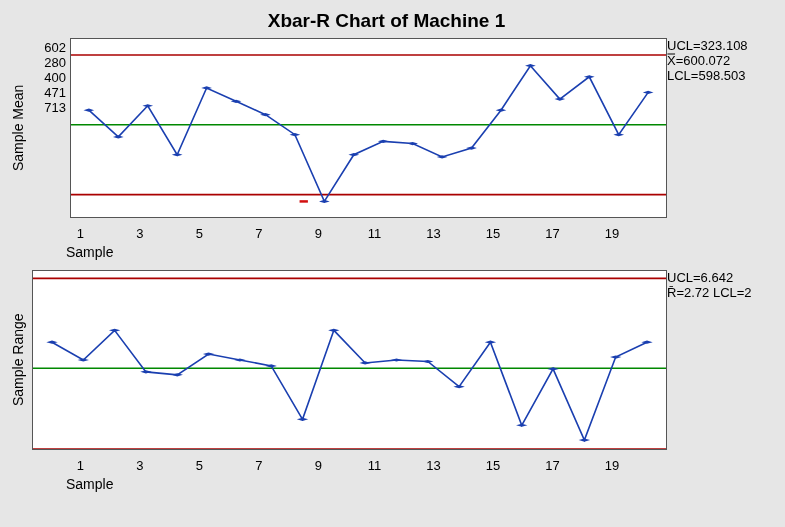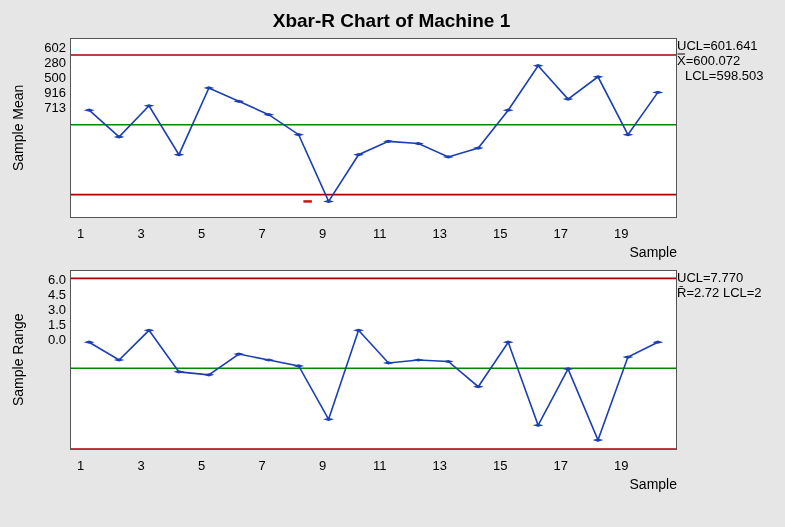--- a/index.html
+++ b/index.html
@@ -11,21 +11,21 @@
     font-family: Arial, Helvetica, sans-serif;
     font-size: 13px;
     color: #000;
     overflow: hidden;
   }
   .chart-frame {
     position: relative;
     width: 785px;
     height: 527px;
     box-sizing: border-box;
-    padding: 8px 12px 14px 10px;
+    padding: 8px 22px 14px 10px;
   }
   .title {
     text-align: center;
     font-weight: bold;
     font-size: 19px;
     margin: 2px 0 6px 0;
   }
   .panel-wrap {
     position: relative;
     display: flex;
@@ -68,21 +68,21 @@
     font-size: 13px;
     padding: 2px 0 0 0;
   }
   .xtick {
     width: 0;
     display: flex;
     justify-content: center;
   }
   .xtick span { display:inline-block; transform: translateX(-50%); }
   .xlabel {
-    text-align: right;
+    text-align: left;
     margin-left: 56px;
     margin-right: 96px;
     font-size: 14px;
     margin-top: 2px;
     margin-bottom: 10px;
   }
   svg.plot-svg {
     position: absolute;
     inset: 0;
     width: 100%;
@@ -99,22 +99,22 @@
 
 <div class="chart-frame">
 
   <div class="title">Xbar-R Chart of Machine 1</div>
 
   <div class="panel-wrap" style="height:180px;">
     <div class="ylabel">Sample Mean</div>
     <div class="yticks" id="xbar-yticks">
         <span>602</span>
         <span>280</span>
-        <span>500</span>
-        <span>916</span>
+        <span>400</span>
+        <span>471</span>
         <span>713</span>
       </div>
     <div class="plot" id="xbar-plot">
       <svg class="plot-svg" id="xbar-svg" viewBox="0 0 1000 1000" preserveAspectRatio="none">
           <line class="line-ucl" x1="0" x2="1000" y1="89.75000000000932" y2="89.75000000000932" vector-effect="non-scaling-stroke"></line>
           <line class="line-cl" x1="0" x2="1000" y1="481.9999999999993" y2="481.9999999999993" vector-effect="non-scaling-stroke"></line>
           <line class="line-lcl" x1="0" x2="1000" y1="874.2499999999893" y2="874.2499999999893" vector-effect="non-scaling-stroke"></line>
           <path class="series" d="M30,400.0000000000057 L79.47368421052632,550.0000000000114 L128.94736842105263,375 L178.42105263157893,650.0000000000057 L227.89473684210526,275.0000000000057 L277.36842105263156,349.9999999999943 L326.84210526315786,425.00000000001137 L376.3157894736842,537.4999999999943 L425.7894736842105,912.4999999999943 L475.2631578947368,650.0000000000057 L524.7368421052631,574.9999999999886 L574.2105263157895,587.5000000000057 L623.6842105263157,662.4999999999943 L673.1578947368421,612.5000000000114 L722.6315789473684,400.0000000000057 L772.1052631578948,150.00000000000568 L821.578947368421,337.5000000000057 L871.0526315789474,212.50000000000568 L920.5263157894736,537.4999999999943 L970,300.00000000001137 " vector-effect="non-scaling-stroke"></path>
           <polygon class="pt" points="30,391.0000000000057 39,400.0000000000057 30,409.0000000000057 21,400.0000000000057"></polygon>
           <polygon class="pt" points="79.47368421052632,541.0000000000114 88.47368421052632,550.0000000000114 79.47368421052632,559.0000000000114 70.47368421052632,550.0000000000114"></polygon>
@@ -133,23 +133,23 @@
           <polygon class="pt" points="722.6315789473684,391.0000000000057 731.6315789473684,400.0000000000057 722.6315789473684,409.0000000000057 713.6315789473684,400.0000000000057"></polygon>
           <polygon class="pt" points="772.1052631578948,141.00000000000568 781.1052631578948,150.00000000000568 772.1052631578948,159.00000000000568 763.1052631578948,150.00000000000568"></polygon>
           <polygon class="pt" points="821.578947368421,328.5000000000057 830.578947368421,337.5000000000057 821.578947368421,346.5000000000057 812.578947368421,337.5000000000057"></polygon>
           <polygon class="pt" points="871.0526315789474,203.50000000000568 880.0526315789474,212.50000000000568 871.0526315789474,221.50000000000568 862.0526315789474,212.50000000000568"></polygon>
           <polygon class="pt" points="920.5263157894736,528.4999999999943 929.5263157894736,537.4999999999943 920.5263157894736,546.4999999999943 911.5263157894736,537.4999999999943"></polygon>
           <polygon class="pt" points="970,291.00000000001137 979,300.00000000001137 970,309.00000000001137 961,300.00000000001137"></polygon>
           <rect class="pt-out" x="384.15789473684214" y="905.4999999999943" width="14" height="14"></rect>
         </svg>
     </div>
     <div class="ref-container">
-      <span id="xbar-ucl-lbl" style="top: 8.975%;">UCL=601.641</span>
+      <span id="xbar-ucl-lbl" style="top: 8.975%;">UCL=323.108</span>
       <span id="xbar-cl-lbl" style="top: 48.2%;">X̿=600.072</span>
-      <span id="xbar-lcl-lbl" style="top: 87.425%; margin-left: 8px;">LCL=598.503</span>
+      <span id="xbar-lcl-lbl" style="top: 87.425%;">LCL=598.503</span>
     </div>
   </div>
   <div class="xticks" id="xbar-xticks" style="position: relative; height: 16px;">
       <div class="xtick" style="position:absolute;left:3%">
         <span>1</span>
       </div>
       <div class="xtick" style="position:absolute;left:12.894736842105262%">
         <span>3</span>
       </div>
       <div class="xtick" style="position:absolute;left:22.789473684210524%">
@@ -174,27 +174,20 @@
         <span>17</span>
       </div>
       <div class="xtick" style="position:absolute;left:92.05263157894737%">
         <span>19</span>
       </div>
     </div>
   <div class="xlabel">Sample</div>
 
   <div class="panel-wrap" style="height:180px;">
     <div class="ylabel">Sample Range</div>
-    <div class="yticks" id="rng-yticks">
-        <span>6.0</span>
-        <span>4.5</span>
-        <span>3.0</span>
-        <span>1.5</span>
-        <span>0.0</span>
-      </div>
     <div class="plot" id="rng-plot">
       <svg class="plot-svg" id="rng-svg" viewBox="0 0 1000 1000" preserveAspectRatio="none">
           <line class="line-ucl" x1="0" x2="1000" y1="41.5" y2="41.5" vector-effect="non-scaling-stroke"></line>
           <line class="line-cl" x1="0" x2="1000" y1="546.6666666666666" y2="546.6666666666666" vector-effect="non-scaling-stroke"></line>
           <line class="line-lcl" x1="0" x2="1000" y1="1000" y2="1000" vector-effect="non-scaling-stroke"></line>
           <path class="series" d="M30,400 L79.47368421052632,500 L128.94736842105263,333.33333333333337 L178.42105263157893,566.6666666666666 L227.89473684210526,583.3333333333333 L277.36842105263156,466.66666666666663 L326.84210526315786,500 L376.3157894736842,533.3333333333334 L425.7894736842105,833.3333333333334 L475.2631578947368,333.33333333333337 L524.7368421052631,516.6666666666667 L574.2105263157895,500 L623.6842105263157,508.3333333333333 L673.1578947368421,650 L722.6315789473684,400 L772.1052631578948,866.6666666666666 L821.578947368421,550 L871.0526315789474,950 L920.5263157894736,483.33333333333326 L970,400 " vector-effect="non-scaling-stroke"></path>
           <polygon class="pt" points="30,391 39,400 30,409 21,400"></polygon>
           <polygon class="pt" points="79.47368421052632,491 88.47368421052632,500 79.47368421052632,509 70.47368421052632,500"></polygon>
           <polygon class="pt" points="128.94736842105263,324.33333333333337 137.94736842105263,333.33333333333337 128.94736842105263,342.33333333333337 119.94736842105263,333.33333333333337"></polygon>
           <polygon class="pt" points="178.42105263157893,557.6666666666666 187.42105263157893,566.6666666666666 178.42105263157893,575.6666666666666 169.42105263157893,566.6666666666666"></polygon>
@@ -210,21 +203,21 @@
           <polygon class="pt" points="673.1578947368421,641 682.1578947368421,650 673.1578947368421,659 664.1578947368421,650"></polygon>
           <polygon class="pt" points="722.6315789473684,391 731.6315789473684,400 722.6315789473684,409 713.6315789473684,400"></polygon>
           <polygon class="pt" points="772.1052631578948,857.6666666666666 781.1052631578948,866.6666666666666 772.1052631578948,875.6666666666666 763.1052631578948,866.6666666666666"></polygon>
           <polygon class="pt" points="821.578947368421,541 830.578947368421,550 821.578947368421,559 812.578947368421,550"></polygon>
           <polygon class="pt" points="871.0526315789474,941 880.0526315789474,950 871.0526315789474,959 862.0526315789474,950"></polygon>
           <polygon class="pt" points="920.5263157894736,474.33333333333326 929.5263157894736,483.33333333333326 920.5263157894736,492.33333333333326 911.5263157894736,483.33333333333326"></polygon>
           <polygon class="pt" points="970,391 979,400 970,409 961,400"></polygon>
         </svg>
     </div>
     <div class="ref-container">
-      <span id="rng-ucl-lbl" style="top: 4.15%;">UCL=7.770</span>
+      <span id="rng-ucl-lbl" style="top: 4.15%;">UCL=6.642</span>
       <span id="rng-cl-lbl" style="top: 54.6667%; margin-top: 32px;">R̄=2.72</span>
       <span id="rng-lcl-lbl" style="top: 100%;">LCL=2</span>
     </div>
   </div>
   <div class="xticks" id="rng-xticks" style="position: relative; height: 16px;">
       <div class="xtick" style="position:absolute;left:3%">
         <span>1</span>
       </div>
       <div class="xtick" style="position:absolute;left:12.894736842105262%">
         <span>3</span>

